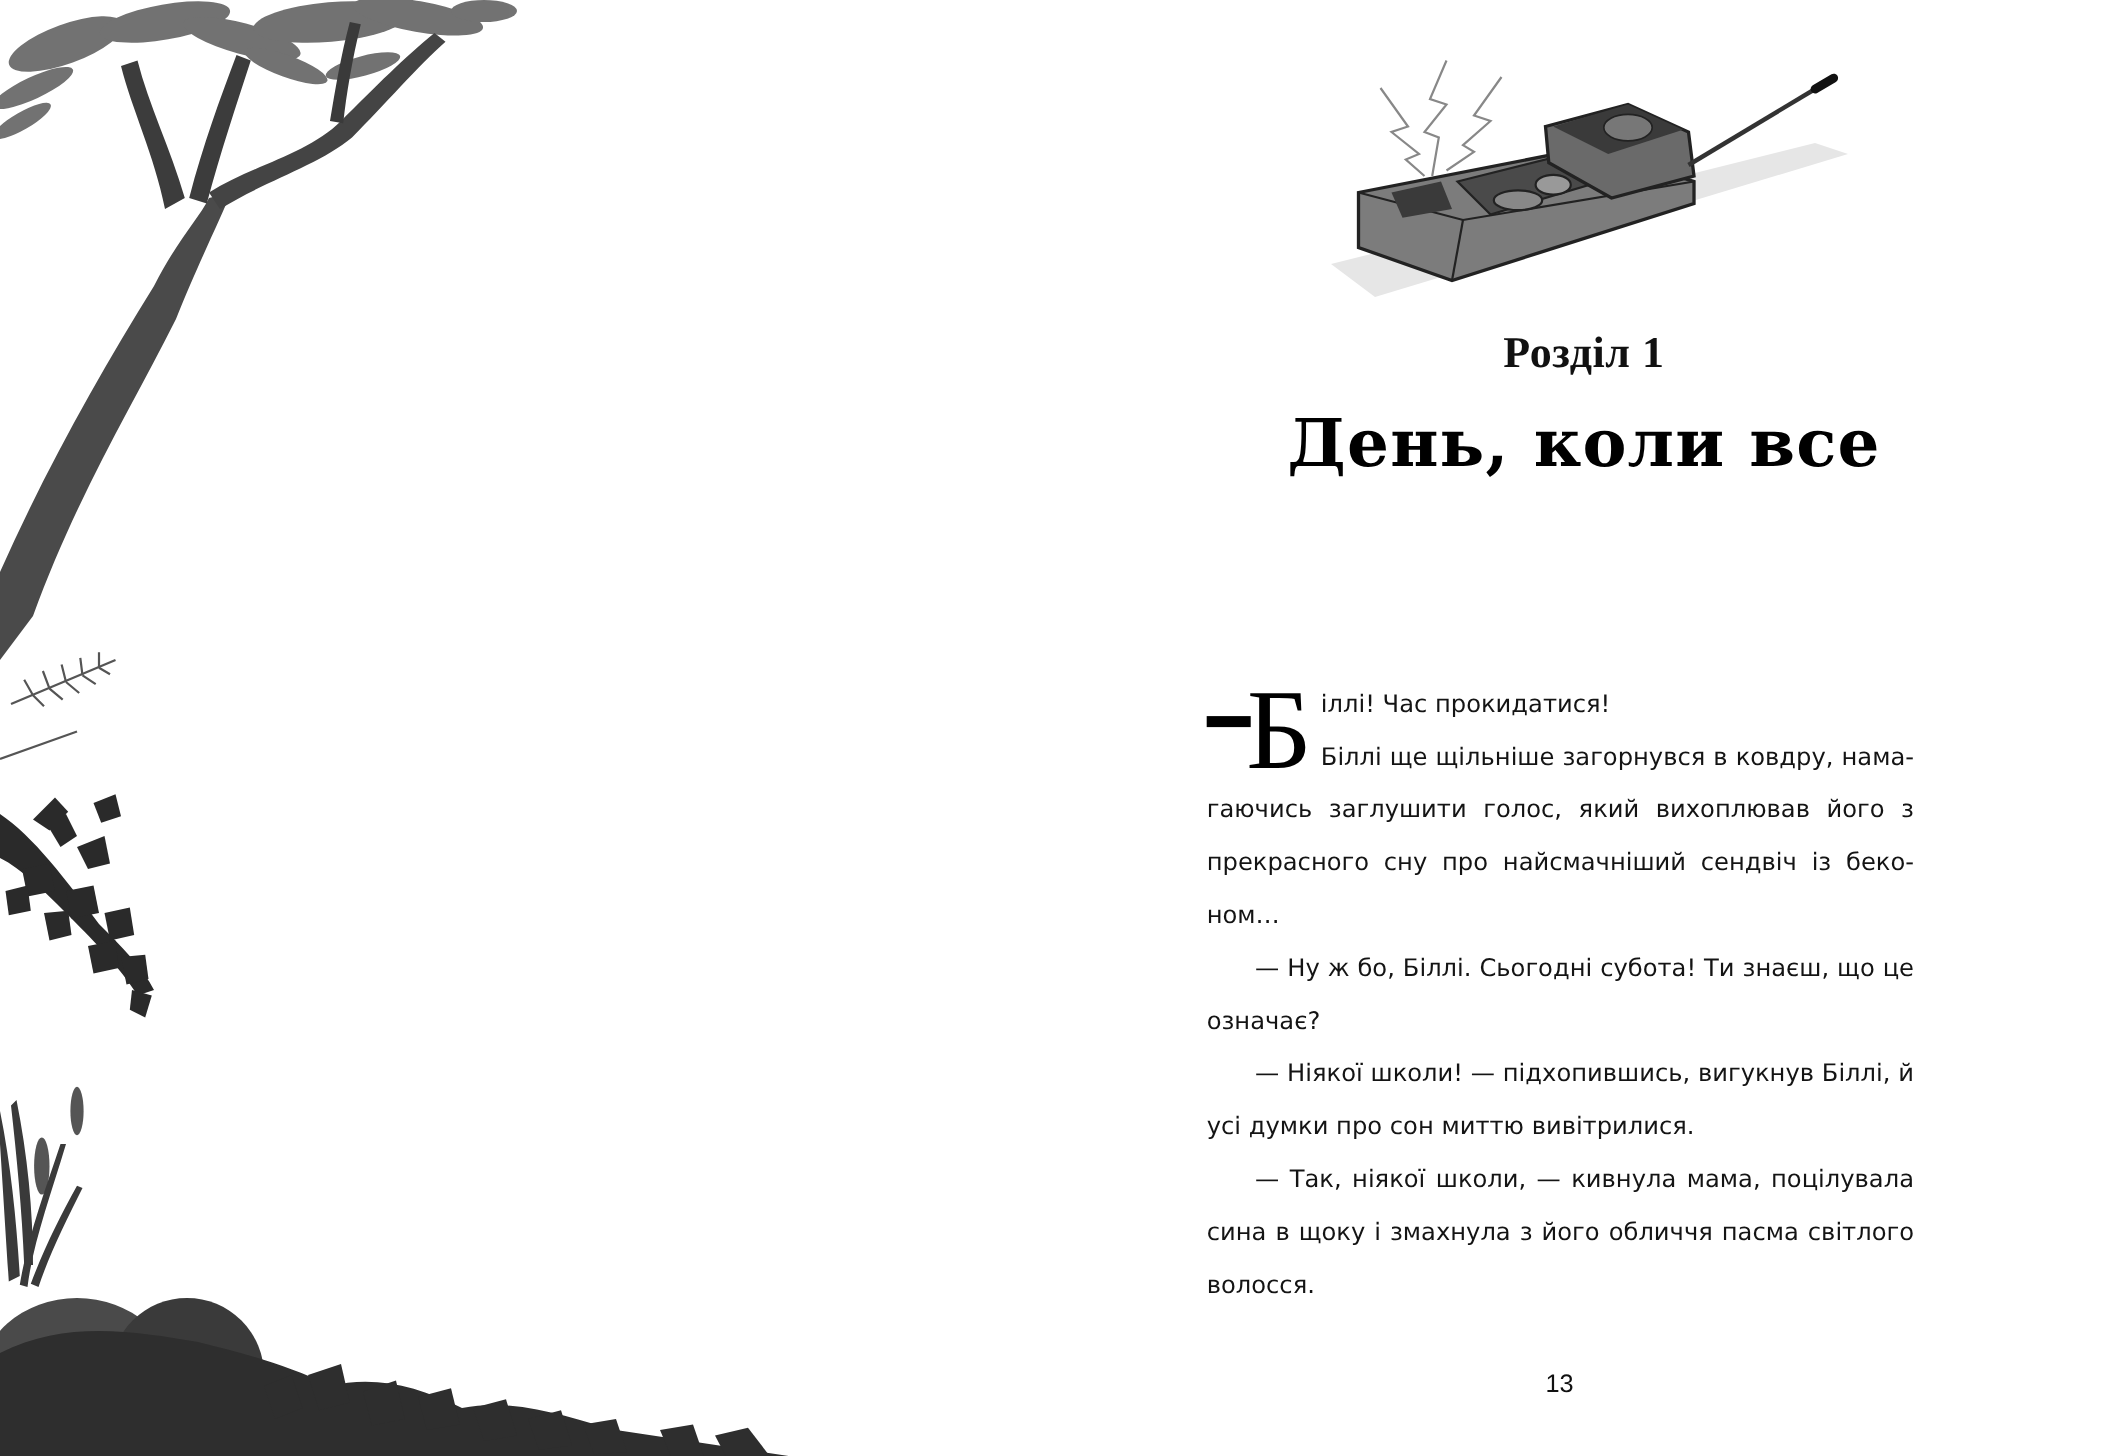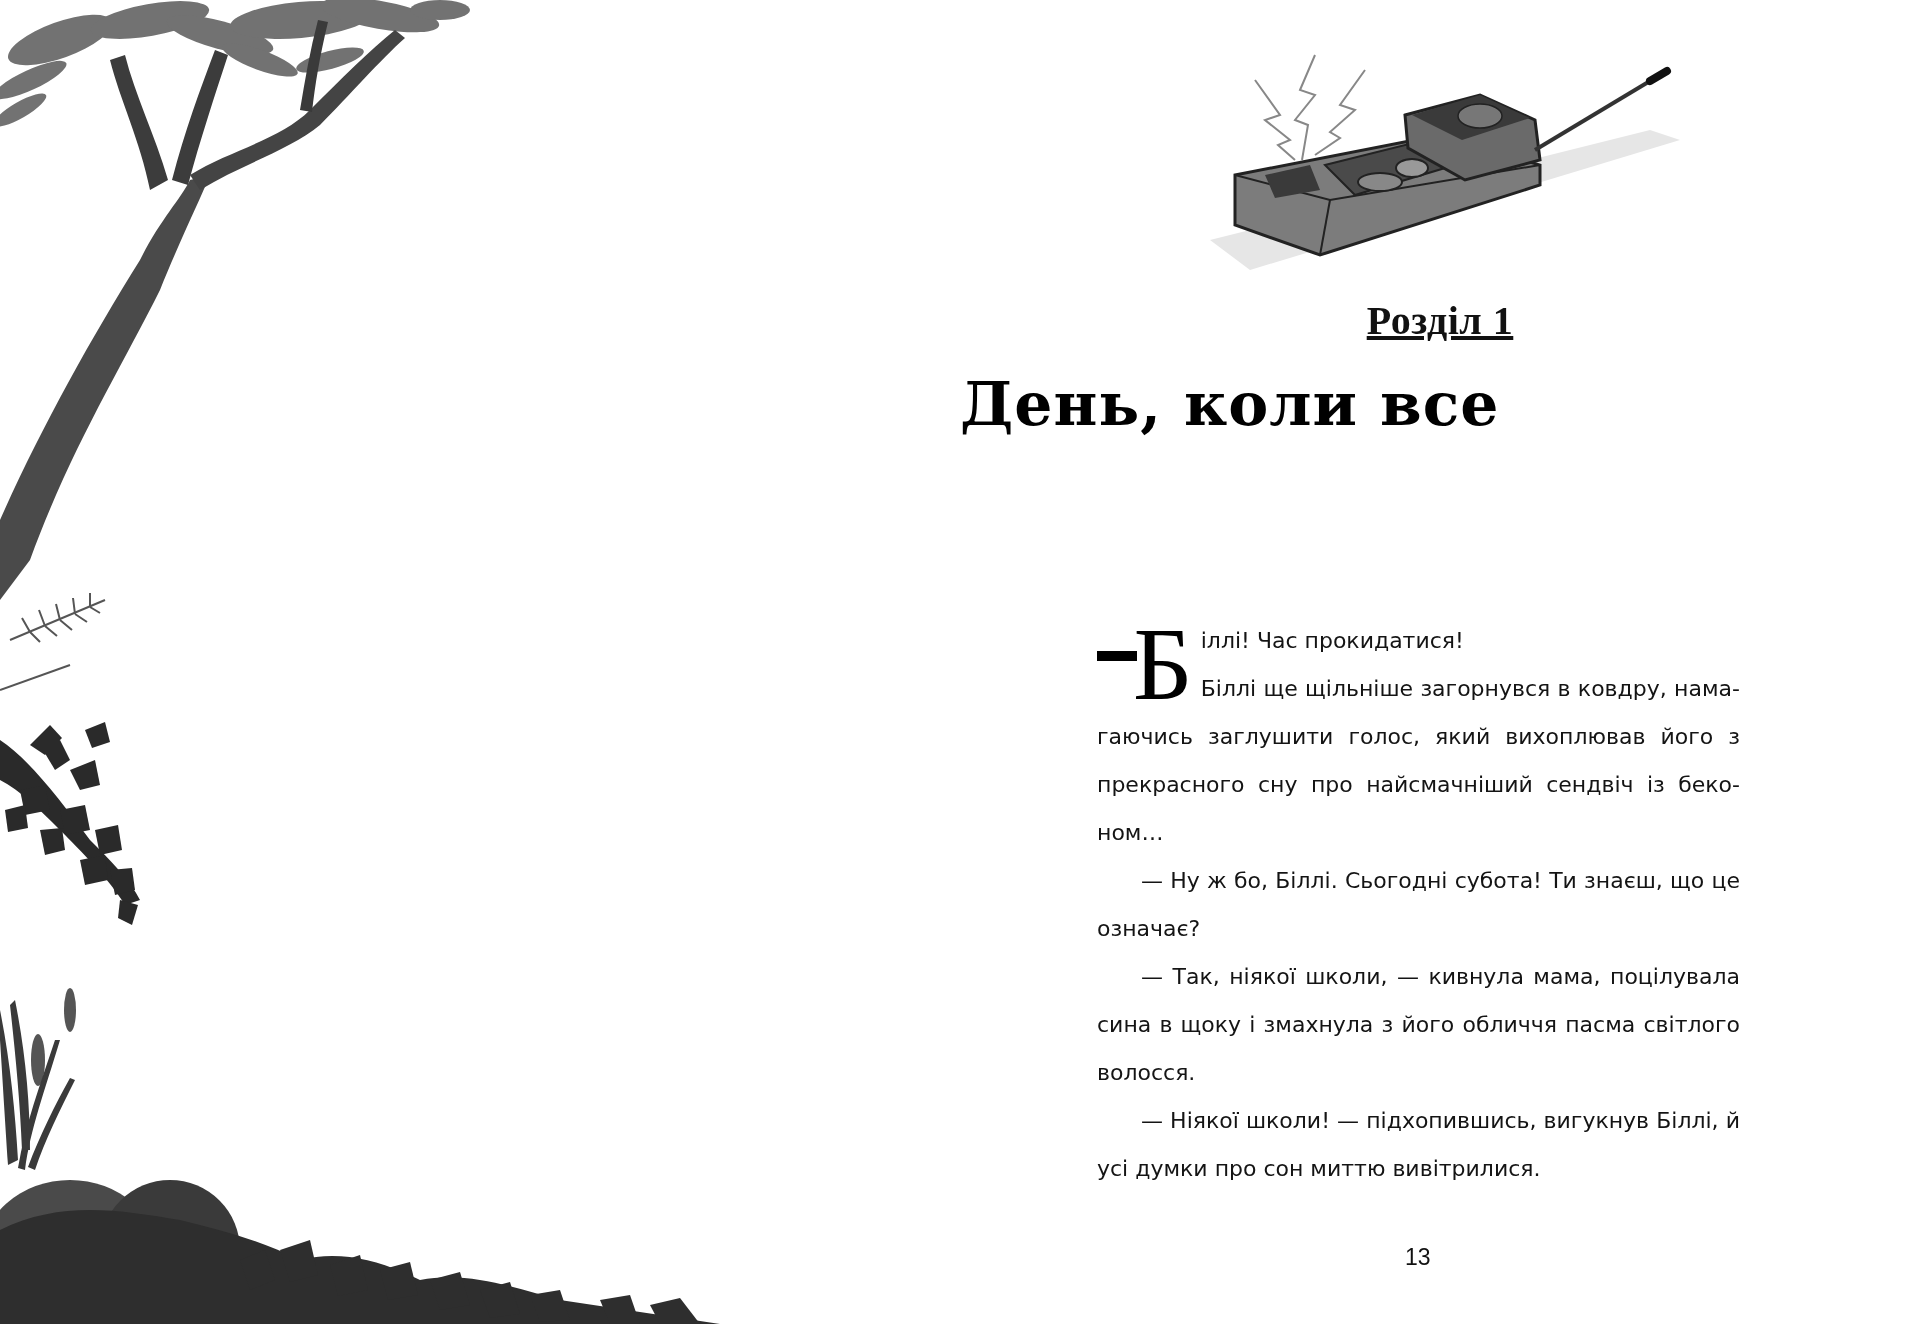--- a/index.html
+++ b/index.html
@@ -55,27 +55,27 @@
       left: 0;
       width: 960px;
       top: 296px;
       text-align: center;
       font-family: "Liberation Serif", serif;
       font-weight: bold;
       font-size: 40px;
       letter-spacing: 0.5px;
       color: #111;
       line-height: 50px;
-      text-decoration: underline;
     }
     .chapter-title {
       position: absolute;
       left: 0;
       width: 960px;
       top: 365px;
+      text-align: center;
       font-family: "DejaVu Serif", serif;
       font-weight: bold;
       font-size: 60px;
       line-height: 78px;
       color: #000;
       letter-spacing: 1px;
     }
     .body-text {
       position: absolute;
       left: 137px;
@@ -237,19 +237,19 @@
     </div>
 
     <div class="body-text">
       <div class="para dropcap-para">
         <span class="dropcap-dash"></span>
         <span class="dropcap-letter">Б</span>
         <span>іллі! Час прокидатися!</span><br>
         <span>Біллі ще щільніше загорнувся в ковдру, нама­гаючись заглушити голос, який вихоплював його з прекрасного сну про найсмачніший сендвіч із беко­ном…</span>
       </div>
       <p class="para indent">— Ну ж бо, Біллі. Сьогодні субота! Ти знаєш, що це означає?</p>
+      <p class="para indent">— Ніякої школи! — підхопившись, вигукнув Біллі, й усі думки про сон миттю вивітрилися.</p>
       <p class="para indent">— Так, ніякої школи, — кивнула мама, поцілувала сина в щоку і змахнула з його обличчя пасма світлого волосся.</p>
-      <p class="para indent">— Ніякої школи! — підхопившись, вигукнув Біллі, й усі думки про сон миттю вивітрилися.</p>
     </div>
 
     <div class="page-number">13</div>
   </div>
 </div>
 
 </body></html>

